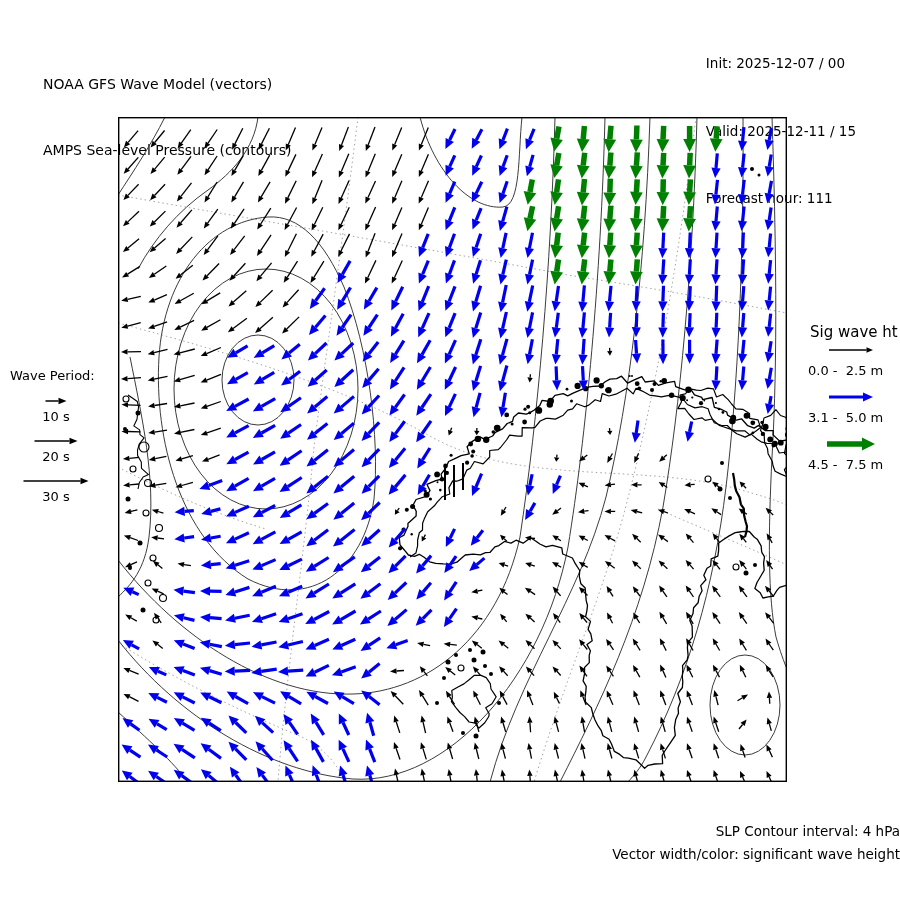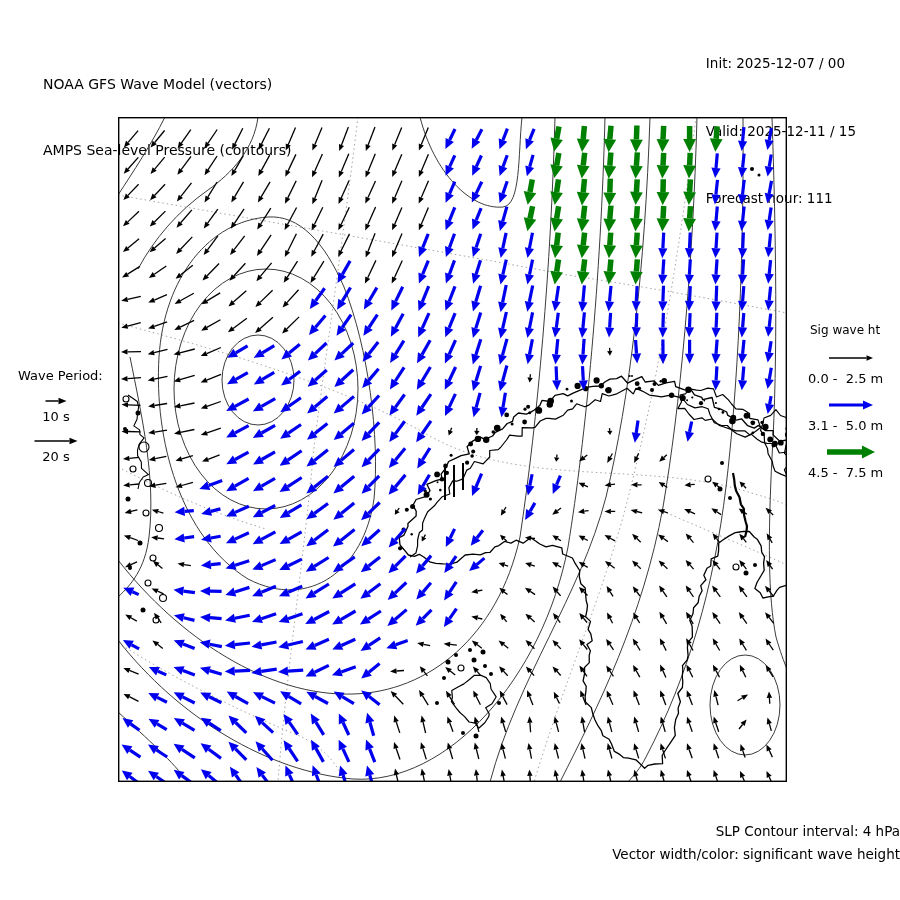--- a/index.html
+++ b/index.html
@@ -1,26 +1,26 @@
 <!DOCTYPE html>
 <html><head>
 <meta charset="utf-8">
 <style>
   html,body{margin:0;padding:0;background:#ffffff;}
   .fig{position:relative;width:900px;height:900px;background:#fff;
        font-family:"DejaVu Sans","Liberation Sans",sans-serif;color:#000;overflow:hidden;}
   .titles{position:absolute;left:43px;top:29px;font-size:14px;line-height:22px;white-space:pre;}
   .init-block{position:absolute;right:44px;top:7px;font-size:13.5px;line-height:22.5px;text-align:left;white-space:pre;}
   .left-legend{position:absolute;left:0;top:368px;width:112px;}
-  .ll-title{font-size:13px;padding-left:18px;margin-bottom:10px;}
+  .ll-title{font-size:13px;padding-left:10px;margin-bottom:10px;}
   .leg-item{text-align:center;}
   .leg-item svg{display:block;margin:0 auto;}
   .leg-label{font-size:13px;margin-bottom:9px;}
   .right-legend{position:absolute;left:802px;top:323px;width:98px;}
-  .rl-title{font-size:12px;padding-left:8px;margin-bottom:12px;}
+  .rl-title{font-size:15px;padding-left:8px;}
   .rl-label{font-size:13px;margin-bottom:10px;padding-left:6px;white-space:pre;}
   .map-wrap{position:absolute;left:118px;top:117px;}
   .footer{position:absolute;left:0;top:820px;width:900px;text-align:right;font-size:13.5px;line-height:22.5px;}
 </style>
 </head>
 <body>
 
 <div class="fig">
 
   <div class="titles">
@@ -47,20 +47,29 @@
           <div class="leg-label">10 s</div>
         </div>
         <div class="leg-item">
           <svg width="90" height="16">
             <g>
               <line x1="23.5" y1="8.0" x2="58.5" y2="8.0" stroke="#000000" stroke-width="1.5" stroke-linecap="butt"></line>
               <polygon points="66.5,8.0 58.5,11.2 58.5,4.8" fill="#000000"></polygon>
             </g>
           </svg>
           <div class="leg-label">20 s</div>
+        </div>
+        <div class="leg-item">
+          <svg width="90" height="16">
+            <g>
+              <line x1="12.5" y1="8.0" x2="69.5" y2="8.0" stroke="#000000" stroke-width="1.5" stroke-linecap="butt"></line>
+              <polygon points="77.5,8.0 69.5,11.2 69.5,4.8" fill="#000000"></polygon>
+            </g>
+          </svg>
+          <div class="leg-label">30 s</div>
         </div>
       </div>
   </div>
 
   <div class="right-legend">
     <div class="rl-title">Sig wave ht</div>
     <div id="rl-items">
         <div><svg width="98" height="18">
             <g>
               <line x1="27.0" y1="9.0" x2="64.5" y2="9.0" stroke="#000000" stroke-width="1.3" stroke-linecap="butt"></line>

